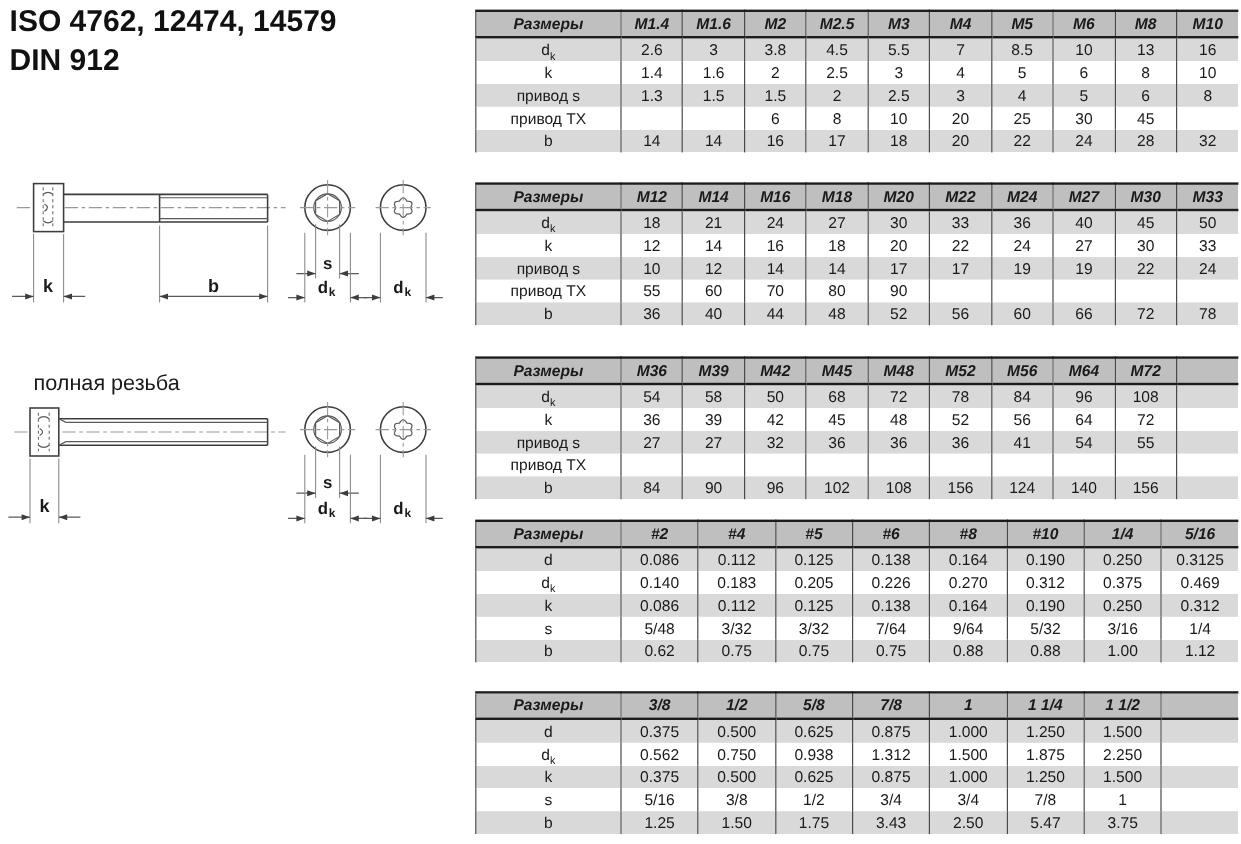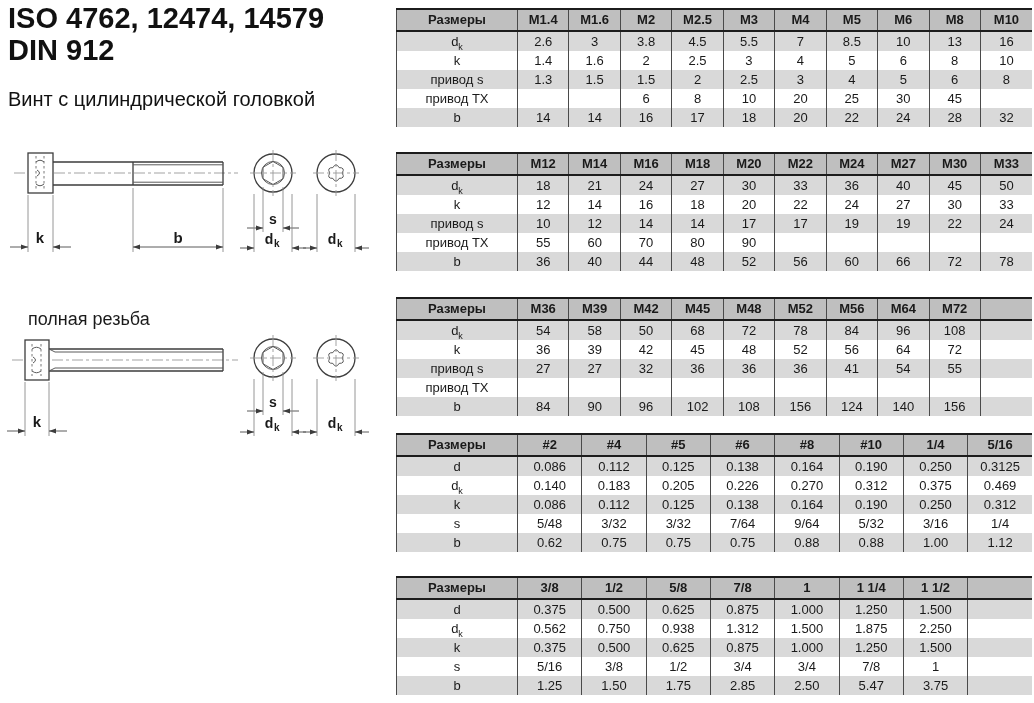--- a/index.html
+++ b/index.html
@@ -1,18 +1,18 @@
 <!DOCTYPE html>
 <html><head>
 <meta charset="utf-8">
 <style>
   html,body{margin:0;padding:0;background:#fff;}
   .screen{position:relative;width:1034px;height:703px;background:#fff;overflow:hidden;
           font-family:"Liberation Sans",sans-serif;color:#111;}
-  .title{position:absolute;left:8px;top:2px;font-size:29px;font-weight:bold;line-height:32px;white-space:pre;}
+  .title{position:absolute;left:8px;top:2px;font-size:25px;font-weight:bold;line-height:32px;white-space:pre;}
   .subtitle{position:absolute;left:8px;top:88px;font-size:20px;color:#111;}
   .fullthread{position:absolute;left:28px;top:293px;font-size:18px;color:#1a1a1a;margin-top:16px;}
   svg.draw{position:absolute;left:0;}
   #draw1{top:140px;}
   #draw2{top:318px;}
   svg text{font-family:"Liberation Sans",sans-serif;font-weight:bold;fill:#1a1a1a;}
   .lab{font-size:15px;text-anchor:middle;}
   .lab-sm{font-size:14px;text-anchor:middle;}
   .sub-k{font-size:10px;}
   .ol{stroke:#3d3d3d;stroke-width:1.3;fill:none;}
@@ -20,33 +20,32 @@
   .thin{stroke:#5a5a5a;stroke-width:1;fill:none;}
   .ext{stroke:#8a8a8a;stroke-width:0.9;fill:none;}
   .cl{stroke:#999;stroke-width:0.9;fill:none;stroke-dasharray:11 3 3 3;}
   .dash{stroke:#6a6a6a;stroke-width:0.9;fill:none;stroke-dasharray:2.5 2.5;}
   .arr{fill:#3d3d3d;stroke:none;}
   table.dimtable{position:absolute;left:396px;width:636px;border-collapse:collapse;table-layout:fixed;
                  border-top:2px solid #1c1c1c;}
   table.dimtable th,table.dimtable td{border-left:1px solid #4a4a4a;font-size:13px;color:#1a1a1a;
                  text-align:center;vertical-align:middle;padding:0;height:19px;line-height:19px;overflow:hidden;}
   table.dimtable thead th{background:#bfbfbf;font-weight:bold;height:20px;line-height:20px;
-                 border-bottom:2px solid #1c1c1c;}
+                 border-bottom:2px solid #1c1c1c;font-style:italic;}
   table.dimtable .labelcol{width:120px;}
   table.dimtable tr.shade td{background:#d9d9d9;}
   table.dimtable sub{font-size:9px;line-height:0;}
   #t0{top:8px}#t1{top:152px}#t2{top:297px}#t3{top:433px}#t4{top:576px}
 </style>
 </head>
 <body>
 
 <div class="screen">
 
   <div class="title"><span>ISO 4762, 12474, 14579</span><br><span>DIN 912</span></div>
-  <div class="subtitle">Винт с цилиндрической головкой</div>
   <div class="fullthread">полная резьба</div>
 
   <svg id="draw1" class="draw" width="392" height="130" viewBox="0 0 392 130">
     <path class="cl" d="M14 33 H238"></path>
     <rect class="olf" x="28" y="13" width="25" height="40"></rect>
     <path class="dash" d="M36 16 V50 M44 16 V50"></path>
     <path class="thin" d="M36 22 Q40 18.5 44 22 M36 44 Q40 47.5 44 44 M37 30 Q42 33 37 36"></path>
     <path class="ol" d="M53 22 H223 M53 45 H223 M223 22 V45 M133 22 V45"></path>
     <path class="thin" d="M133 24.8 H223 M133 42.2 H223"></path>
 
@@ -502,21 +501,21 @@
           <td>3/4</td>
           <td>7/8</td>
           <td>1</td>
           <td></td>
         </tr>
         <tr class="shade">
           <td class="labelcol">b</td>
           <td>1.25</td>
           <td>1.50</td>
           <td>1.75</td>
-          <td>2.85</td>
+          <td>3.43</td>
           <td>2.50</td>
           <td>5.47</td>
           <td>3.75</td>
           <td></td>
         </tr>
       </tbody>
     </table>
 
 </div>
 

